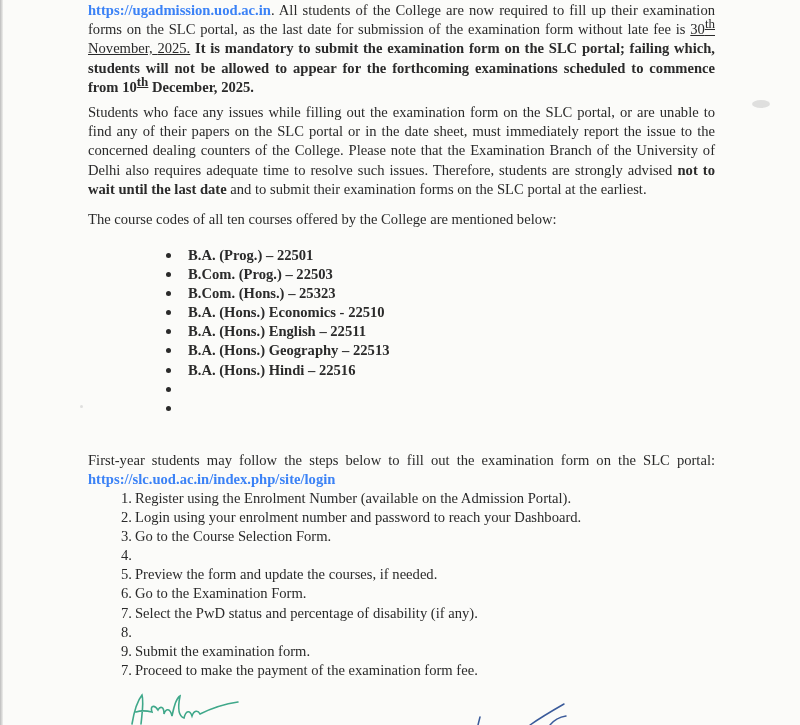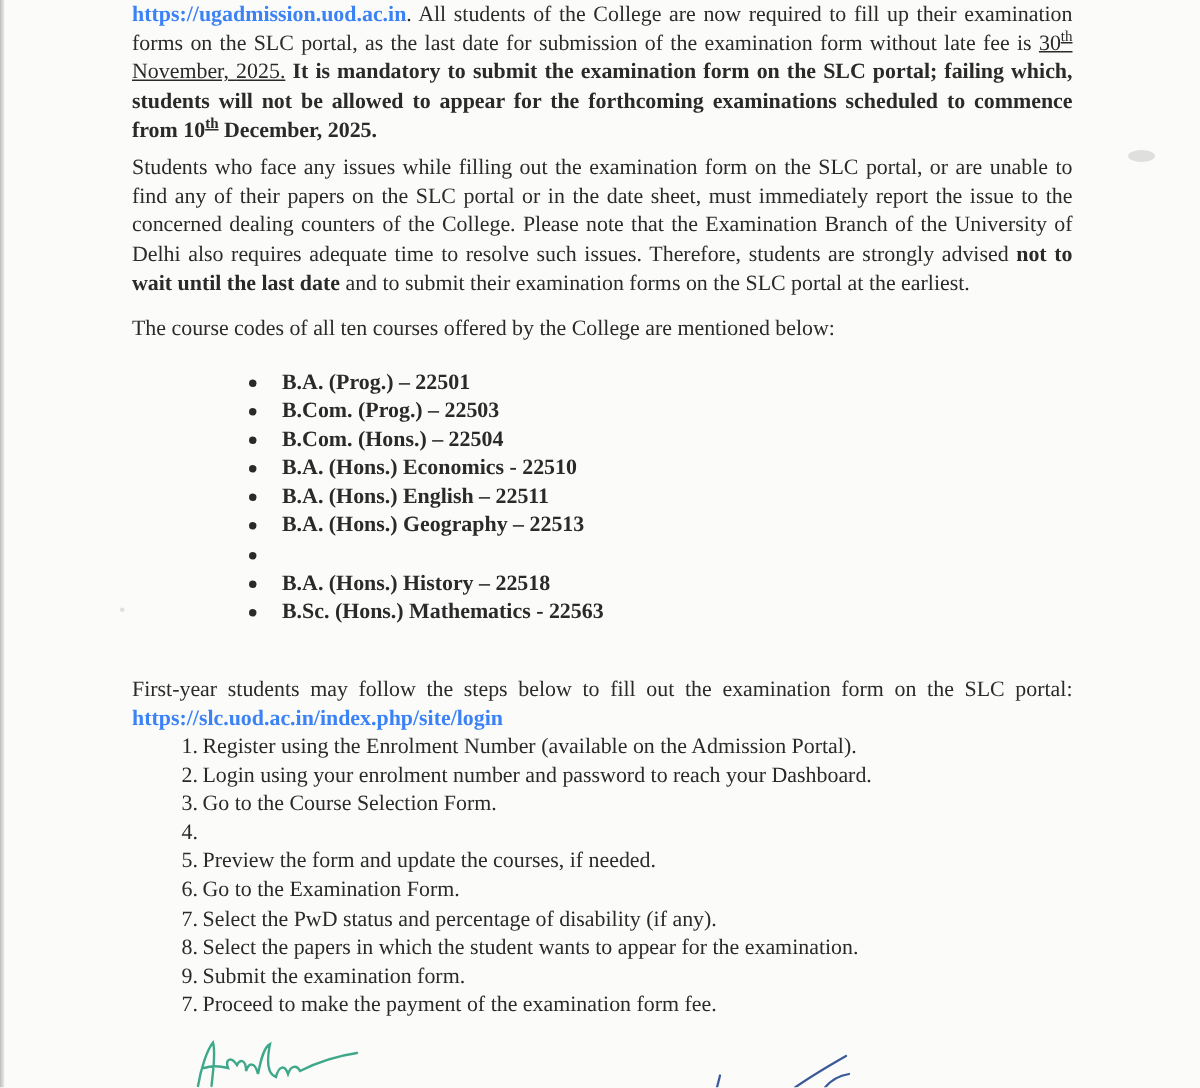--- a/index.html
+++ b/index.html
@@ -17,21 +17,21 @@
     .smudge { position: absolute; border-radius: 50%; background: #c9c9c9; opacity: .55; }
     .page {
       position: absolute; left: 88px; top: 0; width: 627px;
       font-size: 14.6px; line-height: 19.2px;
     }
     p { margin: 0; text-align: justify; }
     .jl { text-align-last: justify; }
     a, .link { color: #3b82f6; font-weight: bold; }
     .u { text-decoration: underline; }
     b { font-weight: bold; }
-    sup { font-size: 10px; line-height: 0; vertical-align: 6px; text-decoration: underline; }
+    sup { font-size: 13px; line-height: 0; vertical-align: 6px; text-decoration: underline; }
     .p1 { position: absolute; top: 1px; left: 0; width: 627px; }
     .p2 { position: absolute; top: 103px; left: 0; width: 627px; }
     .p3 { position: absolute; top: 210px; left: 0; width: 627px; font-weight: normal; }
     .courses {
       position: absolute; top: 242px; left: 0; list-style: none; margin: 4px; padding: 0;
       font-weight: bold;
     }
     .courses li { position: relative; padding-left: 96px; height: 19.1px; }
     .courses li .bullet {
       position: absolute; left: 74px; top: 7px; width: 5px; height: 5px;
@@ -62,43 +62,43 @@
 
   <p class="p2">
     <span>Students who face any issues while filling out the examination form on the SLC portal, or are unable to find any of their papers on the SLC portal or in the date sheet, must immediately report the issue to the concerned dealing counters of the College. Please note that the Examination Branch of the University of Delhi also requires adequate time to resolve such issues. Therefore, students are strongly advised </span><b>not to wait until the last date</b><span> and to submit their examination forms on the SLC portal at the earliest.</span>
   </p>
 
   <p class="p3">The course codes of all ten courses offered by the College are mentioned below:</p>
 
   <ul class="courses">
     <li><span class="bullet"></span><span>B.A. (Prog.) – 22501</span></li>
     <li><span class="bullet"></span><span>B.Com. (Prog.) – 22503</span></li>
-    <li><span class="bullet"></span><span>B.Com. (Hons.) – 22504</span></li>
+    <li><span class="bullet"></span><span>B.Com. (Hons.) – 25323</span></li>
     <li><span class="bullet"></span><span>B.A. (Hons.) Economics - 22510</span></li>
     <li><span class="bullet"></span><span>B.A. (Hons.) English – 22511</span></li>
     <li><span class="bullet"></span><span>B.A. (Hons.) Geography – 22513</span></li>
+    <li><span class="bullet"></span><span>B.A. (Hons.) Hindi – 22516</span></li>
     <li><span class="bullet"></span></li>
-    <li><span class="bullet"></span><span>B.A. (Hons.) History – 22518</span></li>
-    <li><span class="bullet"></span><span>B.Sc. (Hons.) Mathematics - 22563</span></li>
+    <li><span class="bullet"></span></li>
   </ul>
 
   <p class="p4">
     <span class="jl" style="display:block;text-align:justify;text-align-last:justify;">First-year students may follow the steps below to fill out the examination form on the SLC portal:</span>
     <a class="link">https://slc.uod.ac.in/index.php/site/login</a>
   </p>
 
   <ol class="steps">
     <li><span class="num">1.</span><span>Register using the Enrolment Number (available on the Admission Portal).</span></li>
     <li><span class="num">2.</span><span>Login using your enrolment number and password to reach your Dashboard.</span></li>
     <li><span class="num">3.</span><span>Go to the Course Selection Form.</span></li>
     <li><span class="num">4.</span></li>
     <li><span class="num">5.</span><span>Preview the form and update the courses, if needed.</span></li>
     <li><span class="num">6.</span><span>Go to the Examination Form.</span></li>
     <li><span class="num">7.</span><span>Select the PwD status and percentage of disability (if any).</span></li>
-    <li><span class="num">8.</span><span>Select the papers in which the student wants to appear for the examination.</span></li>
+    <li><span class="num">8.</span></li>
     <li><span class="num">9.</span><span>Submit the examination form.</span></li>
     <li class="ten"><span class="num">7.</span><span>Proceed to make the payment of the examination form fee.</span></li>
   </ol>
 </div>
 
 <svg class="sig1" viewBox="0 0 120 33">
   <path d="M4 32 C6 20 10 8 14 3 C16 10 14 22 13 32 M8 20 C14 18 20 19 24 20 C22 14 26 12 30 18 C32 14 36 14 36 22 C38 16 42 16 44 24 C46 14 48 6 52 4 C50 14 50 24 56 26 C58 18 62 18 64 24 C66 18 70 18 72 22 C84 16 96 12 110 10" fill="none" stroke="#3fa88a" stroke-width="1.6" stroke-linecap="round"></path>
 </svg>
 
 <svg class="sig2" viewBox="0 0 120 25">

